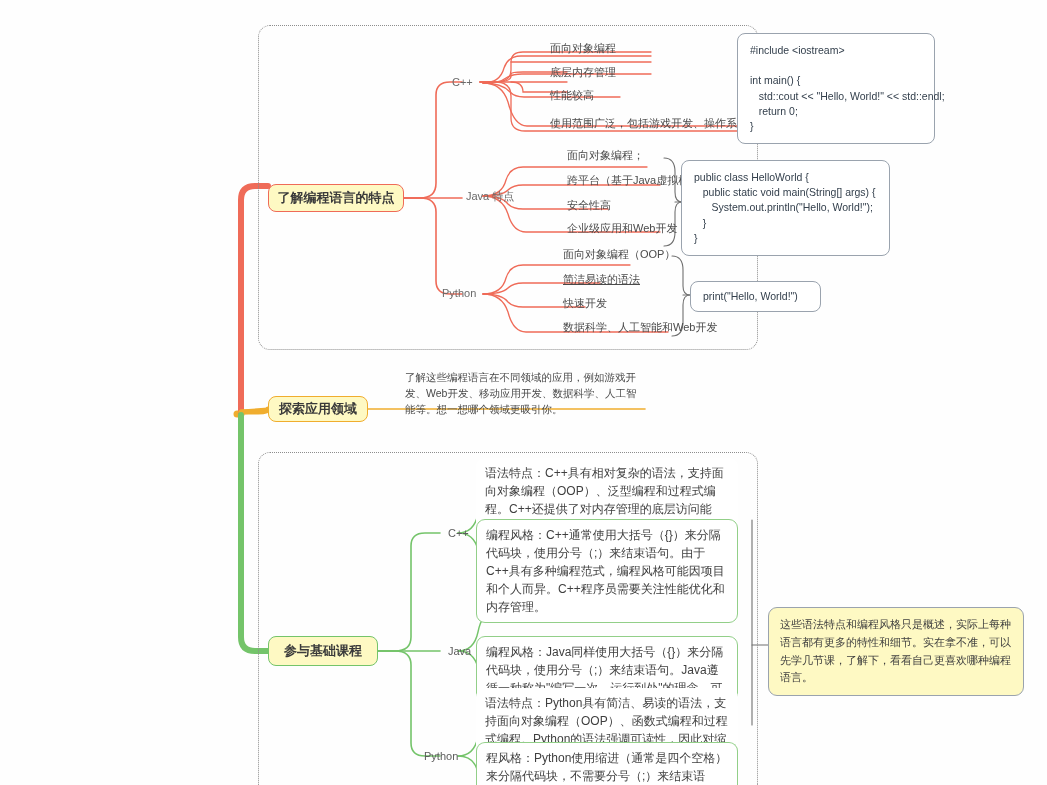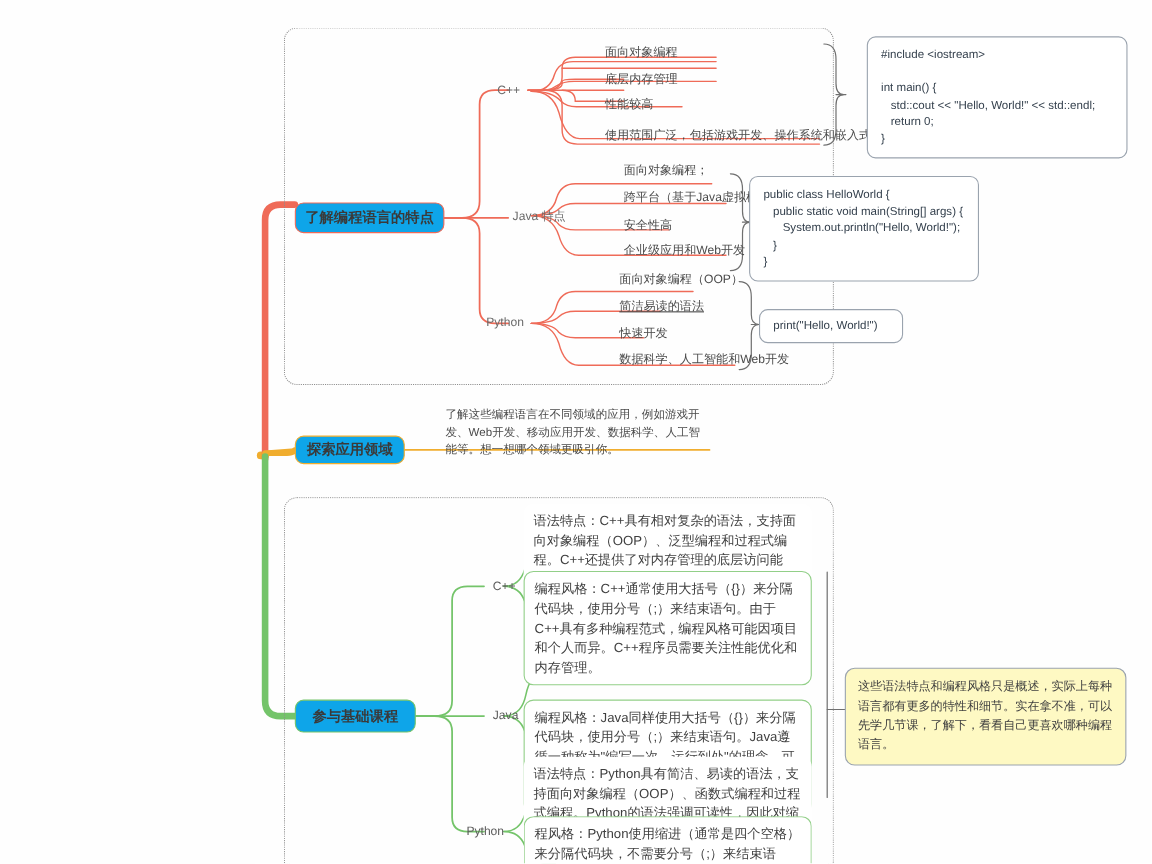--- a/index.html
+++ b/index.html
@@ -16,21 +16,21 @@
     background: #fefefe;
   }
   #wires {
     position: absolute;
     left: 0; top: 0;
     width: 1047px; height: 785px;
     pointer-events: none;
   }
   .node {
     position: absolute;
-    background: #0ea5e9;
+    background: #fef9c3;
     border-radius: 8px;
     display: flex;
     align-items: center;
     justify-content: center;
     text-align: center;
   }
   
   #root-node {
     left: 36px; top: 381px;
     width: 201px; height: 65px;
@@ -107,21 +107,21 @@
     border: 1.4px solid #9aa3ae;
     border-radius: 8px;
     background: #fff;
     color: #34404d;
     font-family: "Liberation Sans", "DejaVu Sans", sans-serif;
     font-size: 10.5px;
     line-height: 1.45;
     padding: 9px 12px;
     white-space: pre;
   }
-  #code-box-cpp  { left: 788px; top: 33px;  width: 237px; }
+  #code-box-cpp  { left: 737px; top: 33px;  width: 198px; }
   #code-box-java { left: 681px; top: 160px; width: 209px; }
   #code-box-python {
     left: 690px; top: 281px; width: 131px;
     padding: 7px 12px; white-space: nowrap;
   }
 
   
   #orange-note {
     position: absolute;
     left: 405px; top: 370px;

